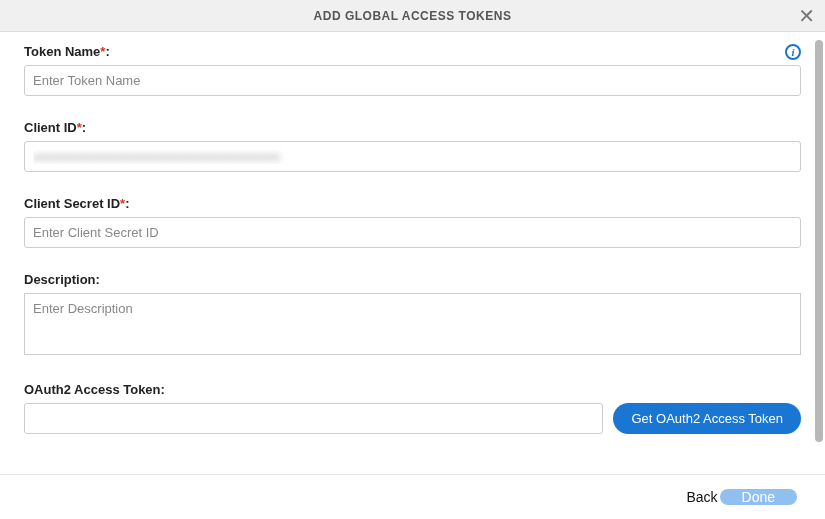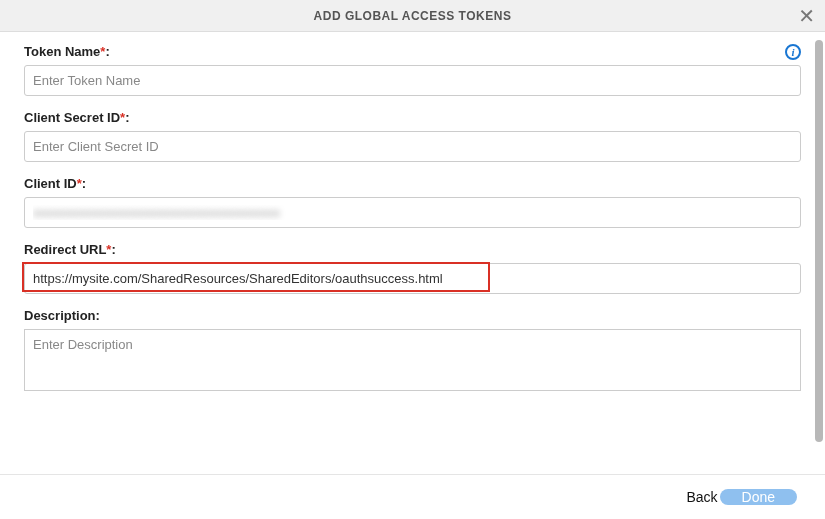--- a/index.html
+++ b/index.html
@@ -1,21 +1,21 @@
 <!DOCTYPE html>
 <html><head>
   <meta charset="utf-8">
   <style>
     * { box-sizing: border-box; margin: 0; padding: 0; }
     body { font-family: Arial, sans-serif; font-size: 13px; color: #333; background: #fff; width: 825px; height: 519px; overflow: hidden; position: relative; }
     .dialog-header { background: #f0f0f0; height: 32px; display: flex; align-items: center; justify-content: center; position: relative; border-bottom: 1px solid #ddd; }
     .dialog-title { font-size: 12px; font-weight: bold; color: #555; letter-spacing: 0.5px; }
     .close-btn { position: absolute; right: 10px; top: 50%; transform: translateY(-50%); font-size: 20px; color: #777; cursor: pointer; background: none; border: none; line-height: 1; }
     .content { padding: 12px 24px 0 24px; overflow-y: auto; height: 420px; }
-    .field-group { margin-bottom: 14px; position: relative; }
+    .field-group { margin-bottom: 24px; position: relative; }
     .field-label { font-weight: bold; font-size: 13px; color: #222; display: inline-block; margin-bottom: 6px; }
     .req { color: #d93025; font-weight: bold; }
     .text-input { width: 100%; border: 1px solid #ccc; border-radius: 3px; padding: 7px 8px; font-size: 13px; color: #333; background: #fff; }
     .text-input::placeholder { color: #888; }
     .text-input.redacted { color: transparent; text-shadow: 0 0 6px rgba(0,0,0,0.4); }
     .textarea { width: 100%; border: 1px solid #ccc; border-radius: 0; padding: 7px 8px; font-size: 13px; color: #333; resize: none; height: 62px; font-family: inherit; }
     .textarea::placeholder { color: #888; }
     .highlight-box { position: absolute; border: 2px solid #d93025; pointer-events: none; left: -2px; top: 20px; height: 30px; width: 468px; }
     .info-icon { position: absolute; right: 24px; top: 44px; width: 16px; height: 16px; border: 2px solid #1976d2; border-radius: 50%; display: flex; align-items: center; justify-content: center; color: #1976d2; font-size: 11px; font-weight: bold; font-family: Georgia, serif; font-style: italic; }
     .oauth-row { display: flex; gap: 10px; align-items: center; }
@@ -39,40 +39,42 @@
 <div class="info-icon">i</div>
 
 <div class="content">
 
   <div class="field-group">
     <label class="field-label"><span>Token Name</span><span class="req">*</span>:</label>
     <input class="text-input" type="text" placeholder="Enter Token Name" style="">
   </div>
 
   <div class="field-group">
+    <label class="field-label"><span>Client ID</span><span class="req">*</span>:</label>
+    <input class="text-input redacted" type="text" value="xxxxxxxxxxxxxxxxxxxxxxxxxxxxxxxxxxxxxx" style="">
+  </div>
+
+  <div class="field-group">
     <label class="field-label"><span>Client Secret ID</span><span class="req">*</span>:</label>
     <input class="text-input" type="text" placeholder="Enter Client Secret ID" style="">
   </div>
 
-  <div class="field-group">
-    <label class="field-label"><span>Client ID</span><span class="req">*</span>:</label>
-    <input class="text-input redacted" type="text" value="xxxxxxxxxxxxxxxxxxxxxxxxxxxxxxxxxxxxxx" style="">
-  </div>
-
-  <div class="field-group" style="position:relative;">
-    <label class="field-label"><span>Redirect URL</span><span class="req">*</span>:</label>
-    <input class="text-input" type="text" value="https://mysite.com/SharedResources/SharedEditors/oauthsuccess.html" style="">
-    <div class="highlight-box"></div>
-  </div>
 
   <div class="field-group">
     <label class="field-label">Description:</label>
     <textarea class="textarea" placeholder="Enter Description" style=""></textarea>
   </div>
 
+  <div class="field-group">
+    <label class="field-label">OAuth2 Access Token:</label>
+    <div class="oauth-row">
+      <input class="oauth-input" type="text" style="">
+      <button class="get-token-btn">Get OAuth2 Access Token</button>
+    </div>
+  </div>
 
 </div>
 
 <div class="scroll-indicator"></div>
 
 <div class="footer">
   <button class="back-btn">Back</button>
   <button class="done-btn">Done</button>
 </div>
 

